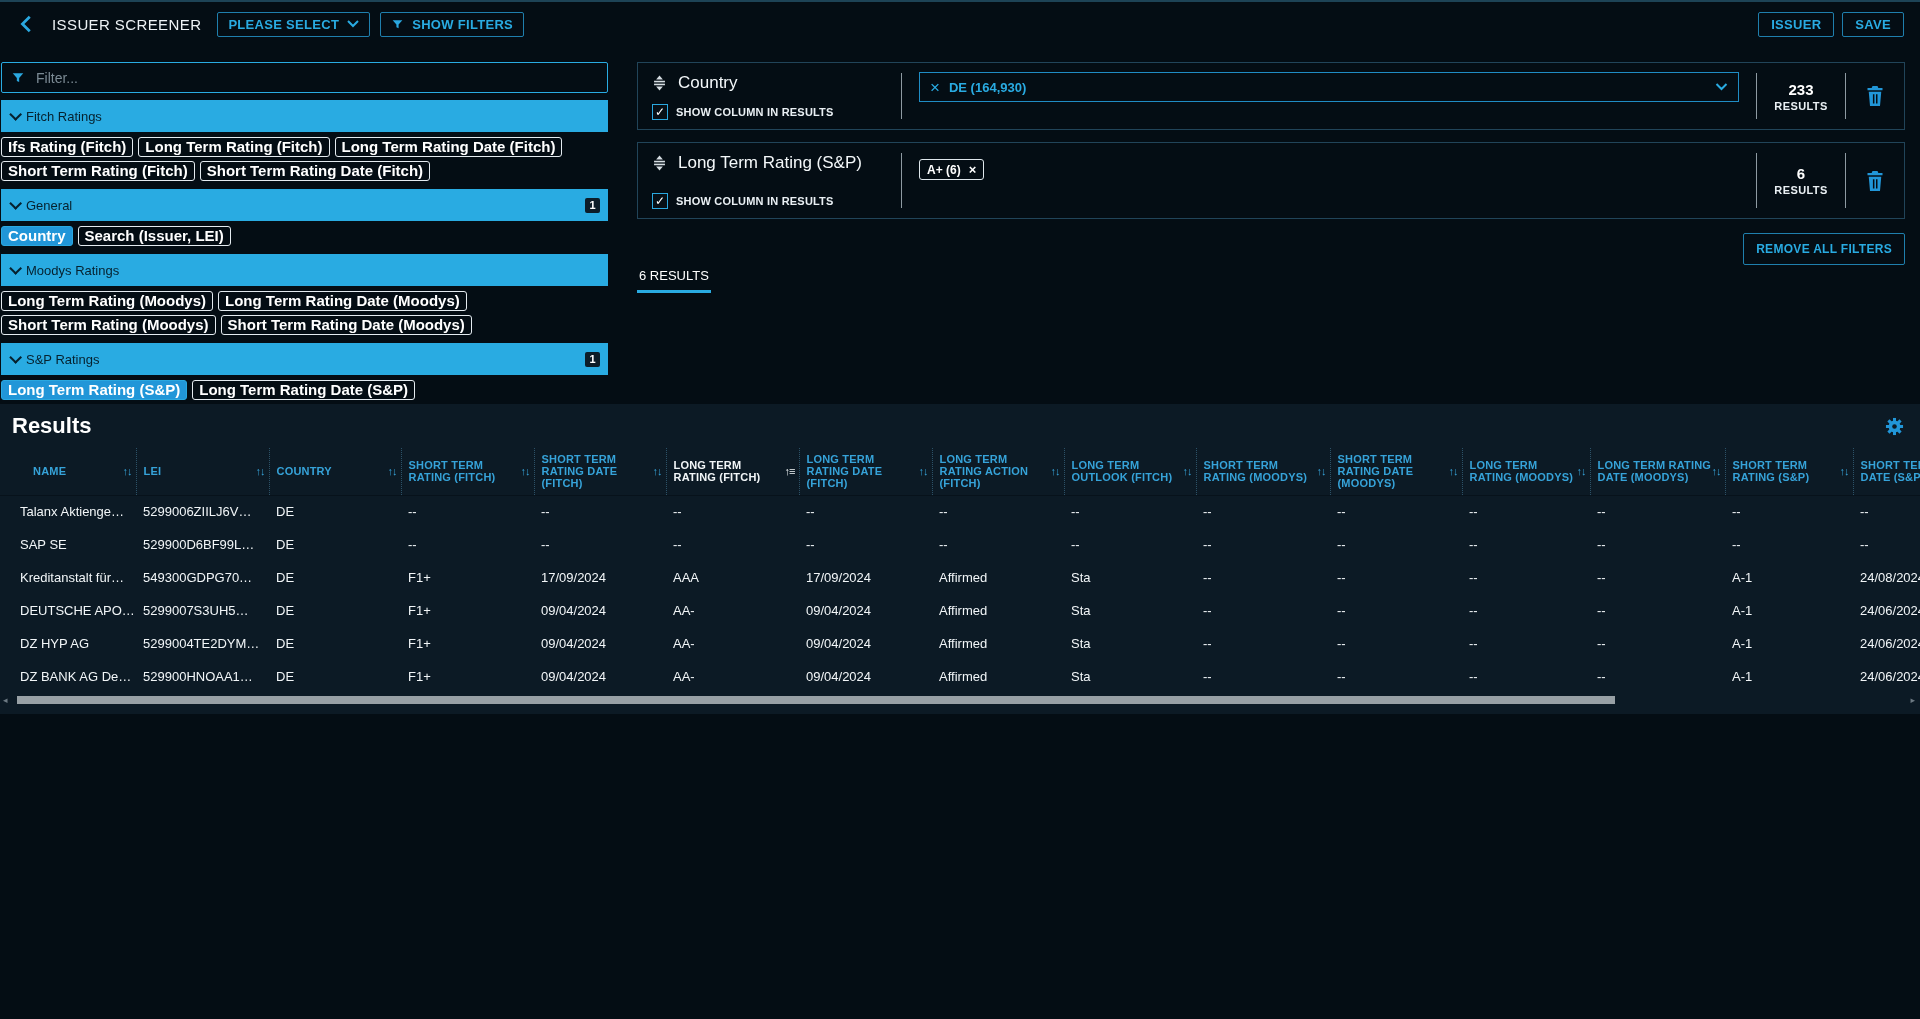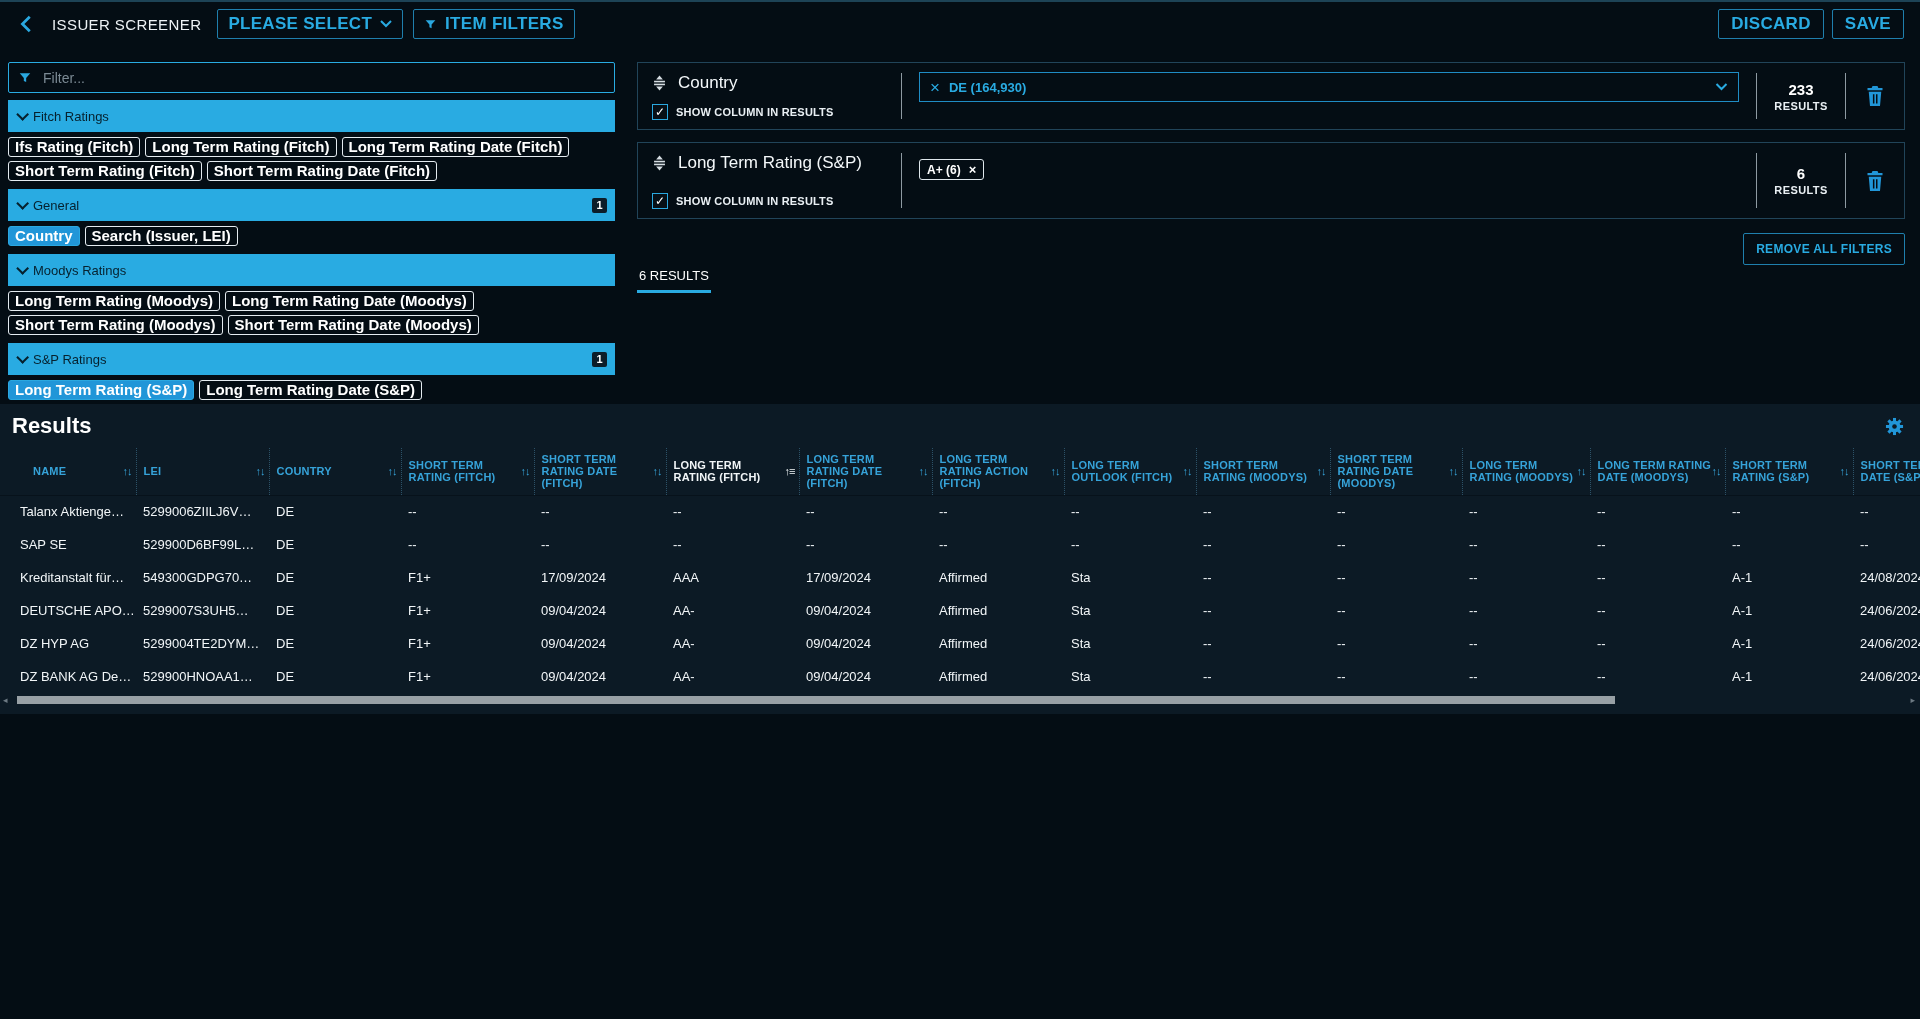--- a/index.html
+++ b/index.html
@@ -8,25 +8,25 @@
     width:1920px; height:1019px; position:relative; overflow:hidden;
     background:#040d14; color:#f2f6f8;
     font-family:"Liberation Sans", sans-serif;
   }
   
   .topbar{position:absolute;top:0;left:0;width:1920px;height:46px;display:flex;align-items:center;
     padding:0 16px;border-top:2px solid #1d4356;background:#040d14;}
   .back{width:24px;height:24px;cursor:pointer;display:flex;align-items:center;}
   .app-title{font-size:15px;letter-spacing:.4px;color:#eef3f6;margin:0 16px 0 12px;font-weight:500;white-space:nowrap;}
   .tb-btn{display:flex;align-items:center;gap:8px;border:1px solid #1f7fad;border-radius:2px;color:#29abe2;
-    font-size:17px;font-weight:700;letter-spacing:.3px;padding:4px 10px;margin-right:10px;background:transparent;cursor:pointer;white-space:nowrap;}
+    font-size:13px;font-weight:700;letter-spacing:.3px;padding:4px 10px;margin-right:10px;background:transparent;cursor:pointer;white-space:nowrap;}
   .tb-right{margin-left:auto;display:flex;gap:8px;}
   .tb-right .tb-btn{margin-right:0;padding:4px 12px;}
   
-  .left-panel{position:absolute;left:8px;top:62px;width:607px;}
+  .left-panel{position:absolute;left:1px;top:62px;width:607px;}
   .filter-box{display:flex;align-items:center;gap:9px;border:1px solid #29abe2;border-radius:2px;height:31px;padding:0 9px;}
   .filter-box input{flex:1;background:transparent;border:none;outline:none;color:#e6edf2;font-size:14px;font-family:inherit;}
   .filter-box input::placeholder{color:#7b8a94;}
   .section{margin-top:7px;}
   .section-header{height:23px;background:#29abe2;color:#06212e;display:flex;align-items:center;gap:8px;
     padding:16px 8px;font-size:13px;font-weight:500;cursor:pointer;}
   .sec-chev{width:9px;height:9px;border-right:2px solid #06212e;border-bottom:2px solid #06212e;
     transform:rotate(45deg) translateY(-3px);}
   .badge{margin-left:auto;min-width:15px;height:15px;background:#0c1d29;color:#fff;font-size:11px;font-weight:700;
     display:flex;align-items:center;justify-content:center;border-radius:2px;padding:0 3px;}
@@ -104,24 +104,24 @@
           <path fill="none" stroke="#29abe2" stroke-width="2" d="M1 1l5 5 5-5"></path>
         </svg>
     </span>
   </div>
   <div class="tb-btn">
     <span>
       <svg width="13" height="13" viewBox="0 0 24 24">
           <path fill="#2aa8e0" d="M3 4h18l-7 8v7l-4-2v-5L3 4z"></path>
         </svg>
     </span>
-    <span>ITEM FILTERS</span>
+    <span>SHOW FILTERS</span>
   </div>
   <div class="tb-right">
-    <div class="tb-btn">DISCARD</div>
+    <div class="tb-btn">ISSUER</div>
     <div class="tb-btn">SAVE</div>
   </div>
 </div>
 
 <div class="left-panel">
   <div class="filter-box">
     <span>
       <svg width="14" height="14" viewBox="0 0 24 24">
           <path fill="#2aa8e0" d="M3 4h18l-7 8v7l-4-2v-5L3 4z"></path>
         </svg>

